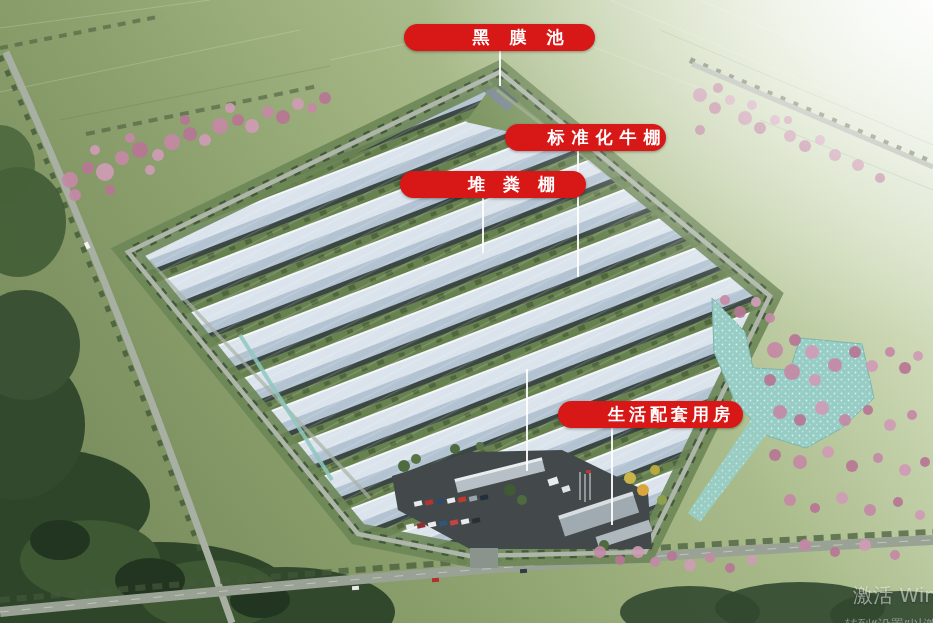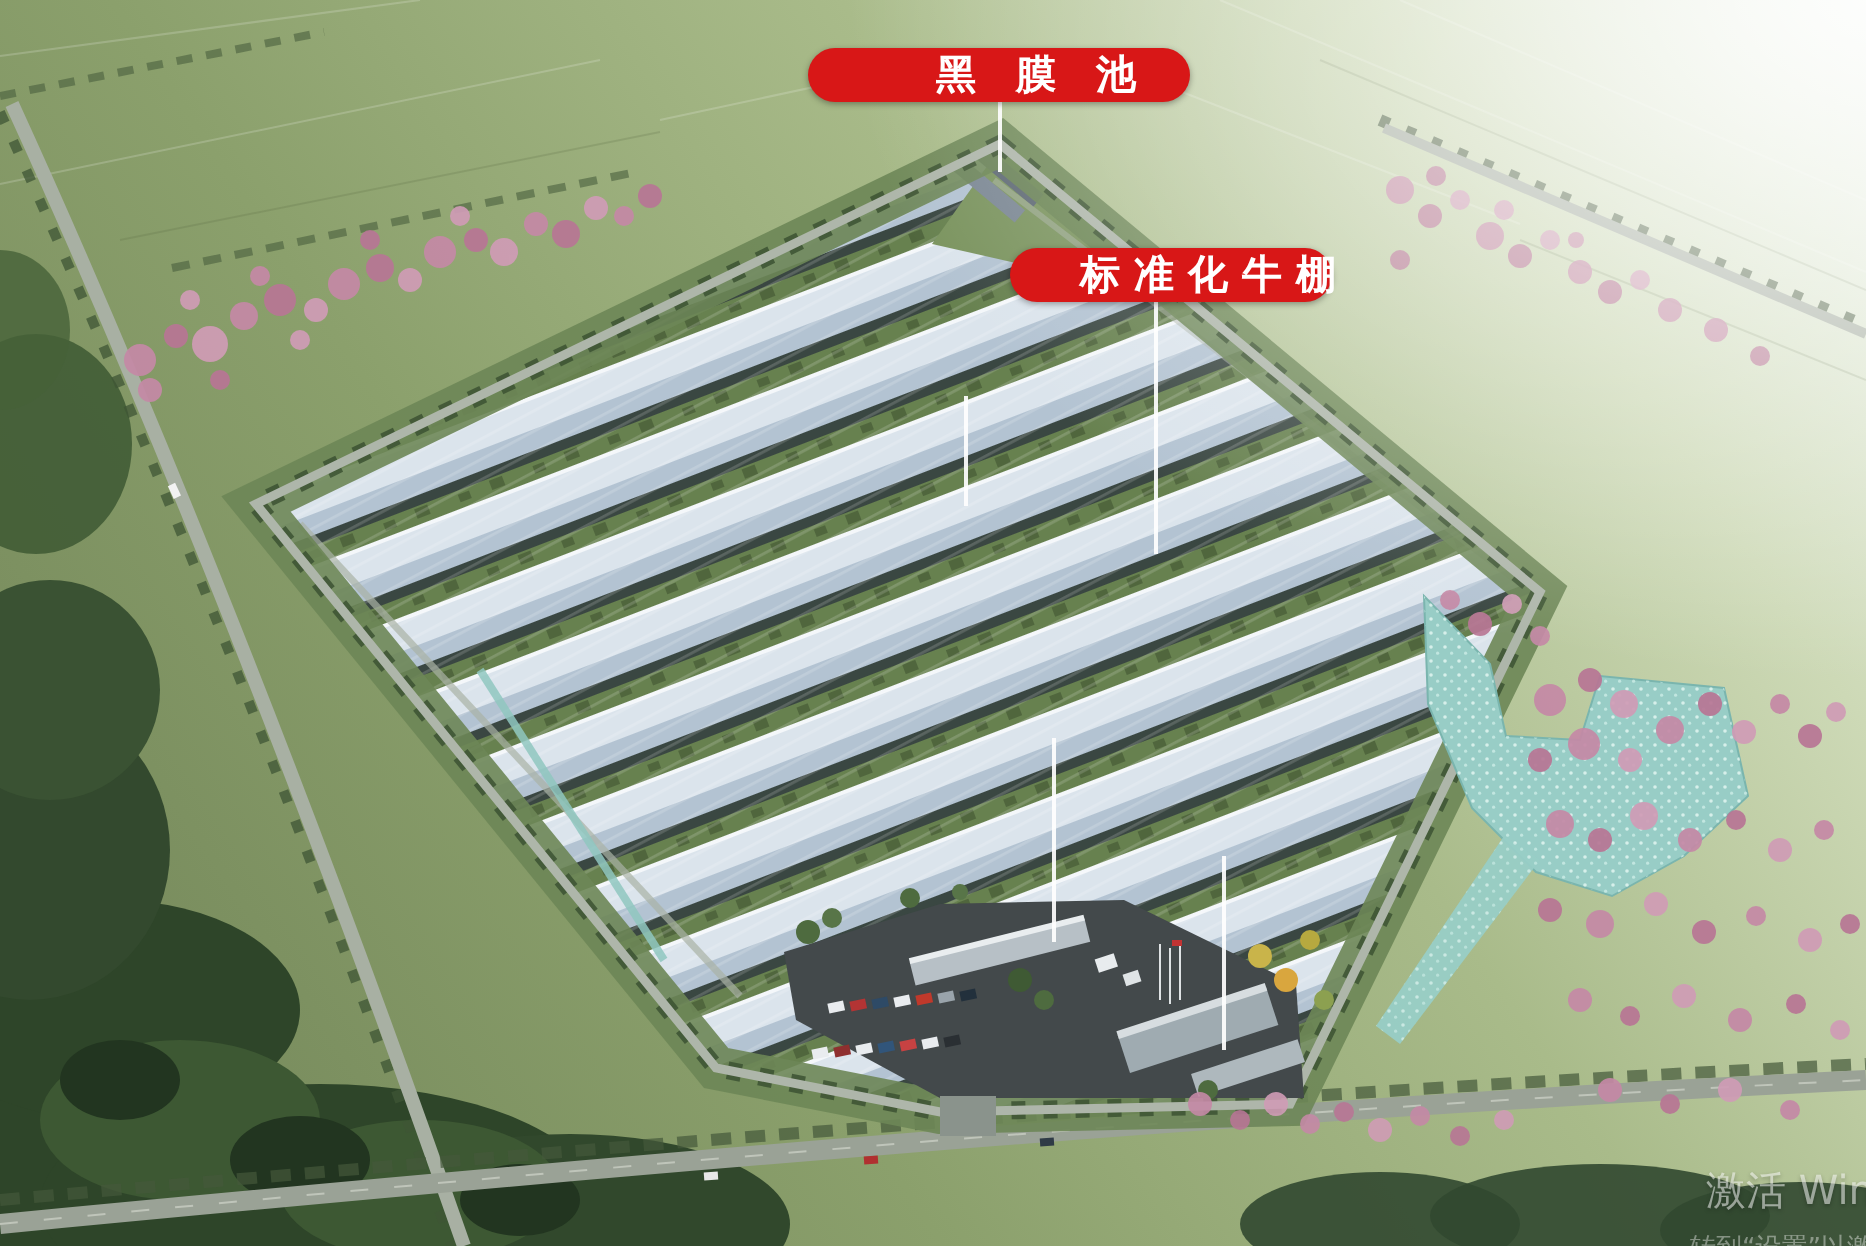--- a/index.html
+++ b/index.html
@@ -4,21 +4,21 @@
 <style>
   html,body{margin:0;padding:0;background:#222;}
   .stage{
     position:relative;width:933px;height:623px;overflow:hidden;
     font-family:"DejaVu Sans",sans-serif;
   }
   .stage svg{position:absolute;left:0;top:0;display:block;}
   .pill{
     position:absolute;height:27px;display:flex;align-items:center;justify-content:center;
     background:var(--color-accent_red,#d81717);
-    border-radius:14px;color:#fff;font-weight:bold;font-size:20px;
+    border-radius:14px;color:#fff;font-weight:bold;font-size:17px;
     box-shadow:0 1px 3px rgba(0,0,0,.35);
     white-space:nowrap;
     padding-left:37px;
   }
   .pill span{letter-spacing:var(--ls,4px);margin-right:calc(-1 * var(--ls,4px));}
   .pill-1{left:404px;top:24px;width:154px;--ls:20px;}
   .pill-2{left:505px;top:124px;width:124px;--ls:7px;}
   .pill-3{left:400px;top:171px;width:149px;--ls:18px;}
   .pill-4{left:427px;top:342px;width:175px;--ls:6px;}
   .pill-5{left:558px;top:401px;width:148px;--ls:4px;}
@@ -308,17 +308,23 @@
     <line x1="612" y1="428" x2="612" y2="525"></line>
   </g>
 </svg>
 
 <div class="pill pill-1">
       <span>黑膜池</span>
     </div>
 <div class="pill pill-2">
       <span>标准化牛棚</span>
     </div>
+<div class="pill pill-3">
+      <span>堆粪棚</span>
+    </div>
+<div class="pill pill-5">
+      <span>生活配套用房</span>
+    </div>
 
 <div class="wm1">激活 Windows</div>
 <div class="wm2">转到“设置”以激活 Windows。</div>
 
 </div>
 
 </body></html>

